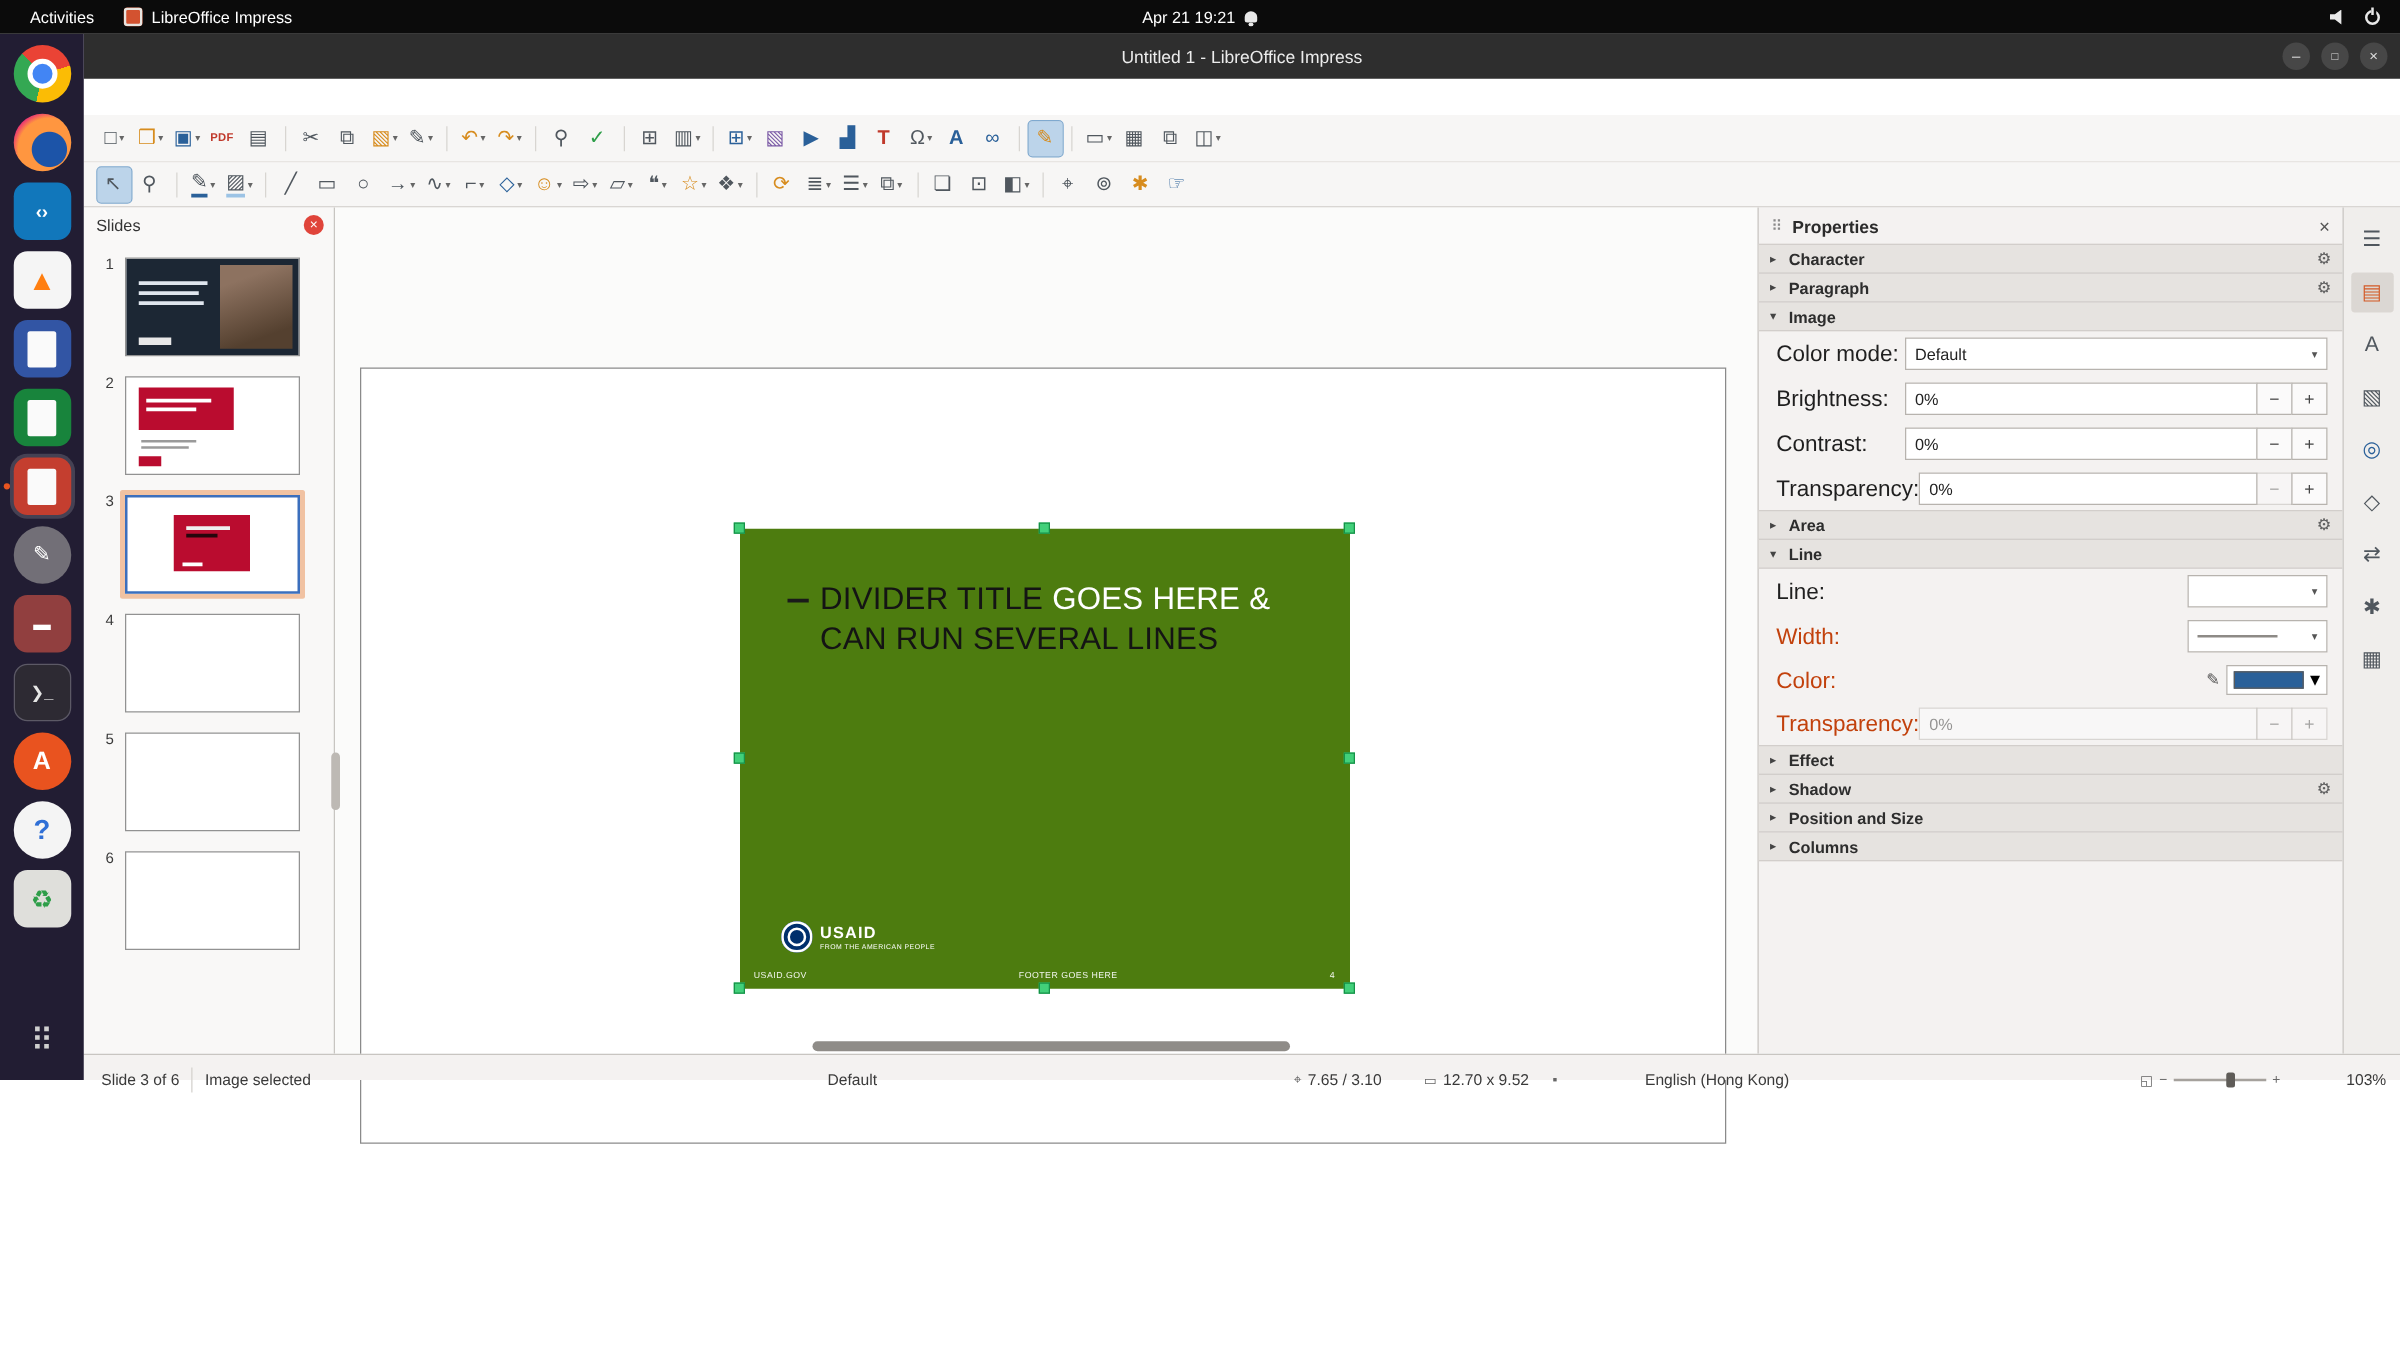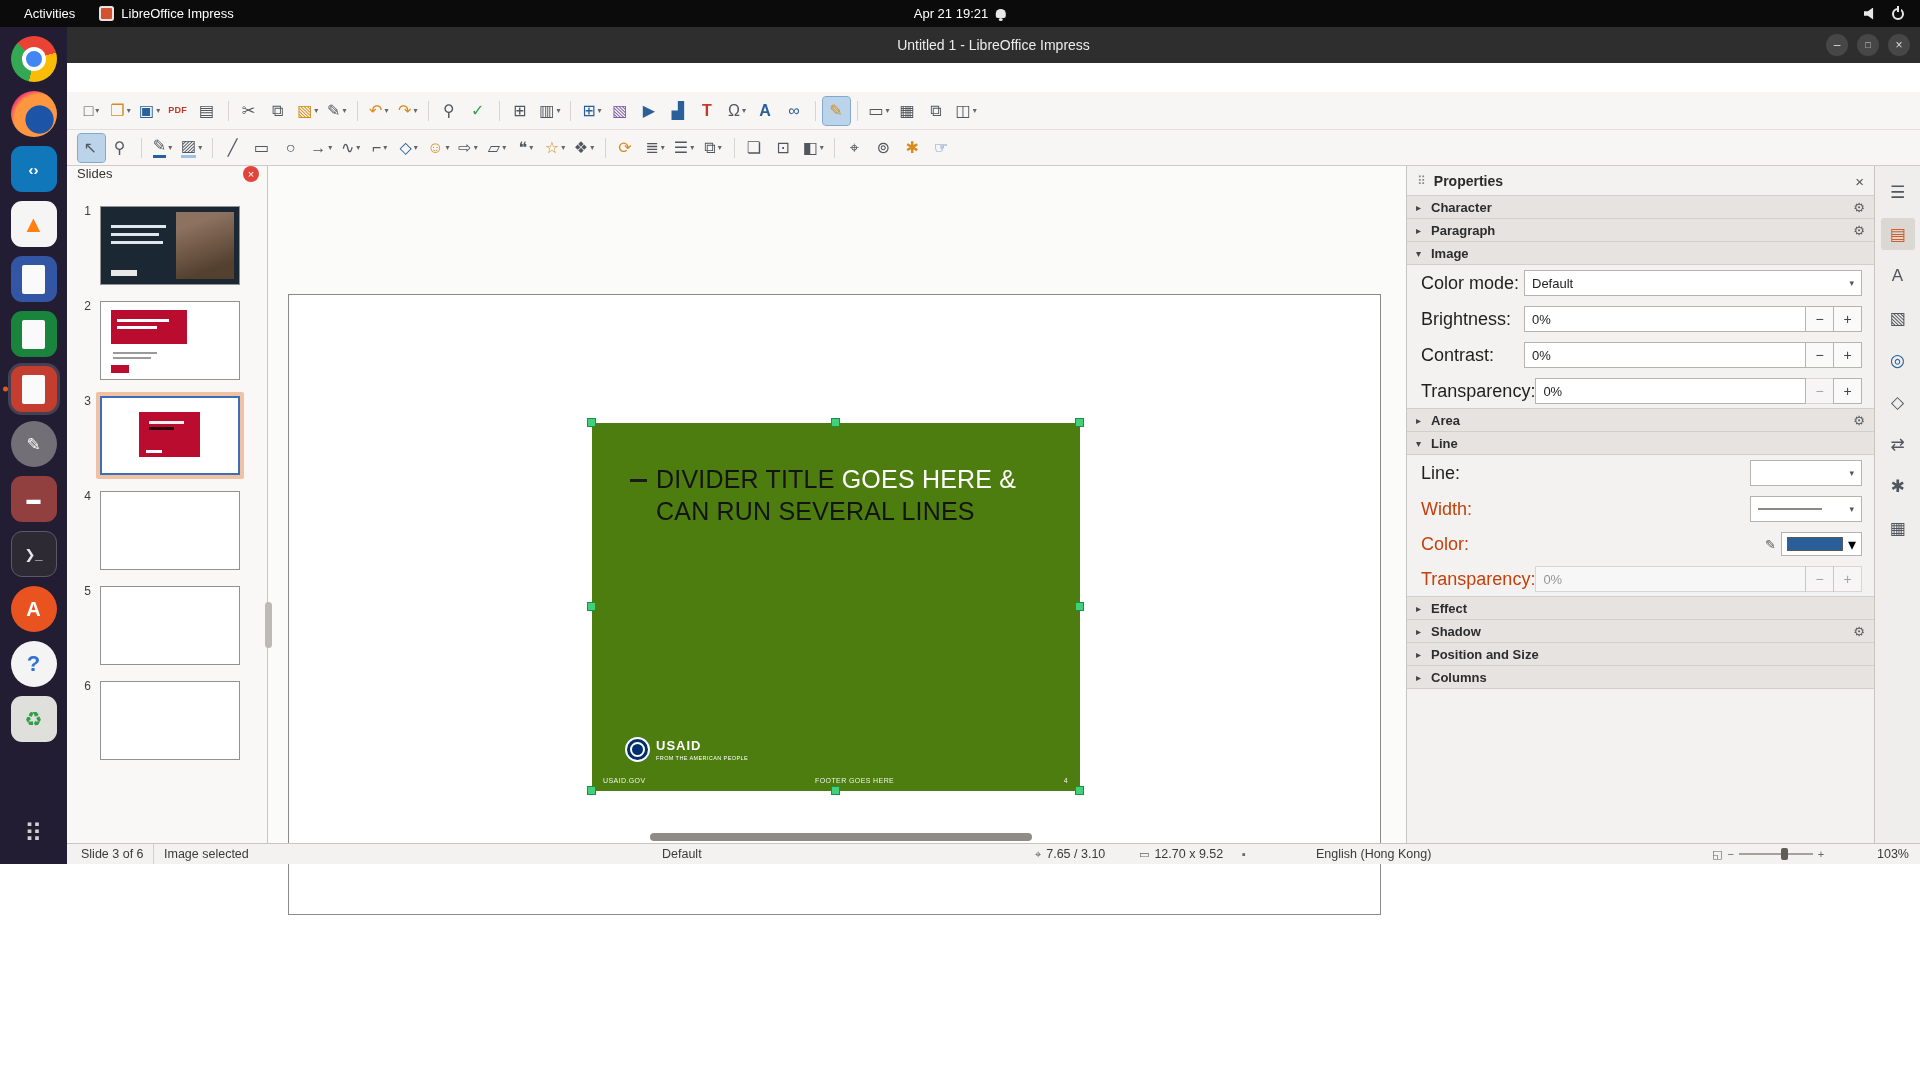--- a/index.html
+++ b/index.html
@@ -71,21 +71,21 @@
   .tbi.pdf .g { font-size:9px; font-weight:bold; letter-spacing:.3px; }
   .tbi.strong .g { font-weight:bold; }
   .tbi.c-red .g { color:#c0392b; } .tbi.c-green .g { color:#2e9e49; } .tbi.c-blue .g { color:#2a6099; }
   .tbi.c-amber .g { color:#d78c1e; } .tbi.c-purple .g { color:#7b5aa6; } .tbi.c-slate .g { color:#50575e; }
   .tbi.under-blue .g { border-bottom:3px solid #2a6099; padding-bottom:1px; }
   .tbi.under-lightblue .g { border-bottom:3px solid #9cc3e5; padding-bottom:1px; }
 
   
   #slides-panel { position:absolute; left:67px; top:166px; width:201px; bottom:21px; background:#f9f8f7;
                   border-right:1px solid #c8c5c1; }
-  #slides-header { height:28px; display:flex; padding:0 8px 0 10px; font-size:13px; color:#333; }
+  #slides-header { height:28px; display:flex; align-items:center; padding:0 8px 0 10px; font-size:13px; color:#333; }
   .slides-close { margin-left:auto; width:16px; height:16px; border-radius:50%; background:#e0443a; color:#fff;
                   font-size:11px; line-height:1; display:flex; align-items:center; justify-content:center; }
   .thumb-row { display:flex; align-items:flex-start; margin:8px 6px 8px 2px; }
   .thumb-num { width:22px; text-align:right; font-size:12px; color:#3c3c3c; margin:2px 5px 0 0; }
   .thumb-wrap { padding:4px; border-radius:2px; }
   .thumb-wrap.selected { background:#f1c2a2; }
   .thumb { width:140px; height:79px; background:#fff; border:1px solid #929292; position:relative; overflow:hidden; }
   .thumb-wrap.selected .thumb { border:2px solid #3b6fbd; }
   .kp-bg { position:absolute; inset:0; background:#1c2734; }
   .kp-img { position:absolute; right:5px; top:5px; width:58px; height:67px; background:linear-gradient(160deg,#8d7260 20%,#54402f 80%); }
@@ -159,21 +159,21 @@
                border-left:1px solid #c8c5c1; display:flex; flex-direction:column; align-items:center;
                padding-top:10px; gap:10px; }
   .stab { width:34px; height:32px; display:flex; align-items:center; justify-content:center; font-size:17px;
           color:#4a4a4a; border-radius:3px; }
   .stab.active { background:#dbd7d3; }
   .stab.c-orange { color:#d35c2a; } .stab.c-blue { color:#2a6099; } .stab.c-slate { color:#50575e; }
 
   
   #statusbar { position:absolute; left:67px; right:0; bottom:0; height:21px; background:#f4f2f1;
                border-top:1px solid #c8c5c1; font-size:12.5px; color:#3a3a3a; }
-  #statusbar > * { position:absolute; top:0; height:100%;
+  #statusbar > * { position:absolute; top:10px; height:100%;
                    display:flex; align-items:center; gap:5px; white-space:nowrap; }
   .sb-ico { color:#666; font-size:11px; }
   #sb-slide { left:14px; } #sb-selection { left:86px; border-left:1px solid #d4d1cd; padding-left:10px; }
   #sb-template { left:595px; } #sb-pos { left:968px; } #sb-size { left:1072px; }
   #sb-mod { left:1175px; } #sb-lang { left:1249px; }
   #sb-zoomgroup { left:1645px; }
   .ztrack { width:74px; height:2px; background:#a5a19c; position:relative; }
   .zthumb { position:absolute; left:42px; top:-5px; width:7px; height:12px; background:#5f5c58; border-radius:2px; }
   #sb-zoomval { right:11px; }
 </style>

